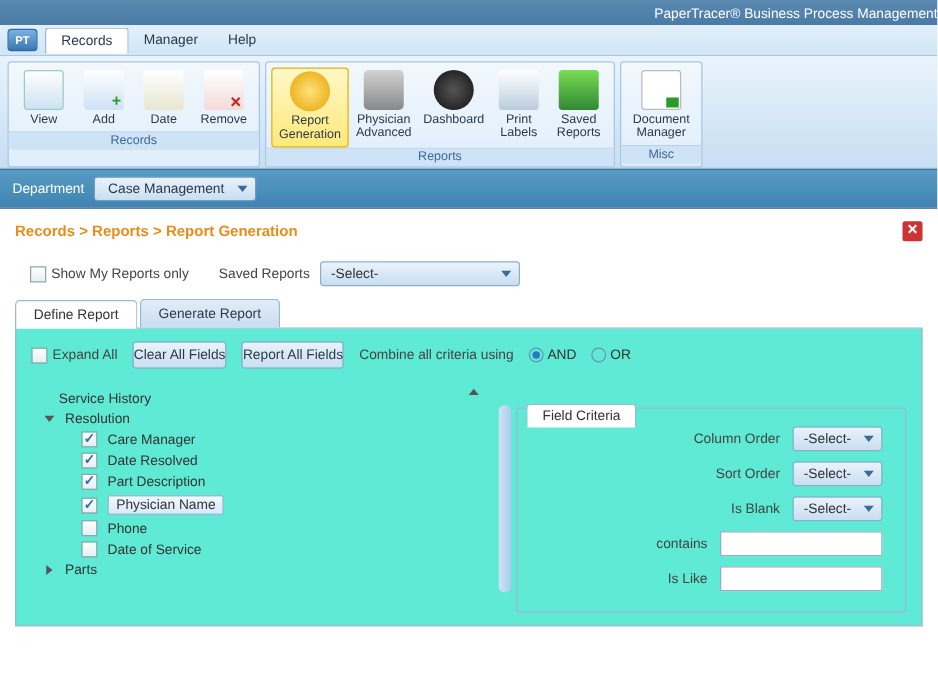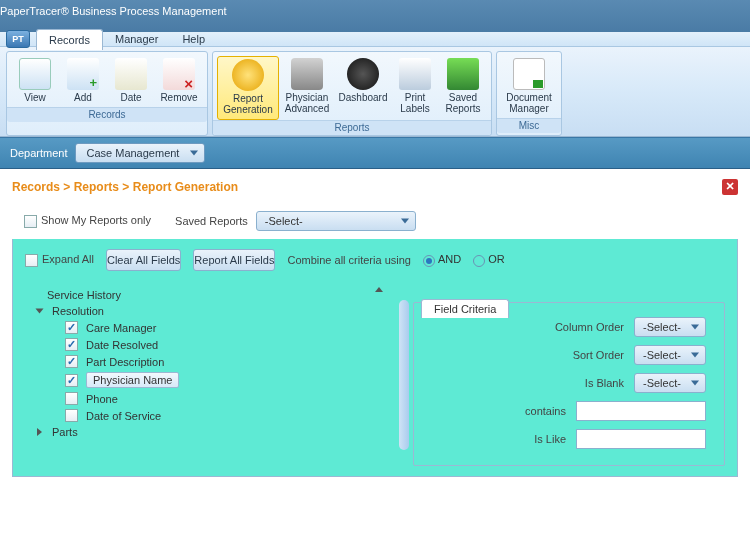--- a/index.html
+++ b/index.html
@@ -1,19 +1,19 @@
 <!DOCTYPE html>
 <html><head>
 <meta charset="utf-8">
 <style>
 * { box-sizing: border-box; margin: 0; padding: 0; font-family: "Segoe UI", Tahoma, sans-serif; }
 body { width: 750px; height: 556px; background: #fff; font-size: 11px; color: #333; overflow: hidden; }
 
-.titlebar { height: 32px; background: linear-gradient(#5a8ab2, #4a7ba5); color: #fff; text-align: left; line-height: 22px; font-size: 11px; }
-.menubar { height: 15px; background: linear-gradient(#e3f0fb, #d0e5f7); border-bottom: 1px solid #a9c7e2; display: flex; align-items: center; }
+.titlebar { height: 20px; background: linear-gradient(#5a8ab2, #4a7ba5); color: #fff; text-align: right; line-height: 22px; font-size: 11px; }
+.menubar { height: 25px; background: linear-gradient(#e3f0fb, #d0e5f7); border-bottom: 1px solid #a9c7e2; display: flex; align-items: center; }
 .logo { width: 24px; height: 18px; margin: 0 6px; background: linear-gradient(#7cb1e0,#3a77b3); border: 1px solid #2a6aa0; border-radius: 3px; display:flex; align-items:center; justify-content:center; color:#fff; font-weight:bold; font-size:9px;}
 .menu-item { padding: 0 12px; line-height: 22px; cursor: default; color: #2a3a4a; }
 .menu-item.active { background: #fff; border: 1px solid #9bb8d3; border-bottom: none; border-radius: 3px 3px 0 0; line-height:20px; }
 
 .ribbon { background: linear-gradient(#eaf3fc,#d7e9f9 50%,#c8def3); border-bottom: 1px solid #9bb8d3; padding: 4px 6px 0 6px; }
 .ribbon-groups { display: flex; gap: 4px; }
 .ribbon-group { border: 1px solid #a9c7e2; border-radius: 3px; background: linear-gradient(#f2f8fd,#dfeefb); }
 .ribbon-row { display: flex; padding: 4px 4px 0 4px; }
 .ribbon-btn { width: 56px; text-align: center; padding: 2px 2px 4px 2px; border-radius: 3px; cursor: default; }
 .ribbon-btn.narrow { width:48px; }
@@ -172,20 +172,24 @@
   </div>
 
   <div class="top-controls">
     <label><span class="chk"></span><span class="lbl">Show My Reports only</span></label>
     <div style="display:flex;align-items:center;gap:8px;">
       <span class="lbl">Saved Reports</span>
       <div class="sel"><span>-Select-</span><span class="caret"></span></div>
     </div>
   </div>
 
+  <div class="tabs">
+    <div class="tab active">Define Report</div>
+    <div class="tab">Generate Report</div>
+  </div>
 
   <div class="panel">
     <div class="criteria-row">
       <label><span class="chk"></span><span class="lbl">Expand All</span></label>
       <span class="pill-btn">Clear All Fields</span>
       <span class="pill-btn">Report All Fields</span>
       <span class="lbl">Combine all criteria using</span>
       <label><span class="radio checked"></span><span>AND</span></label>
       <label><span class="radio"></span><span>OR</span></label>
     </div>

